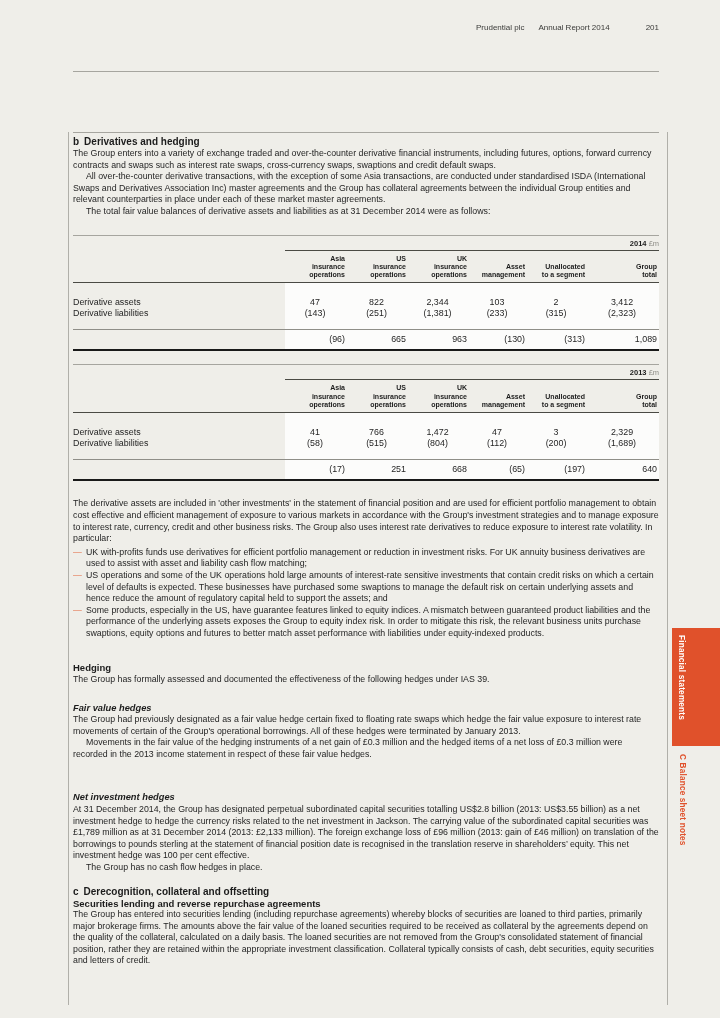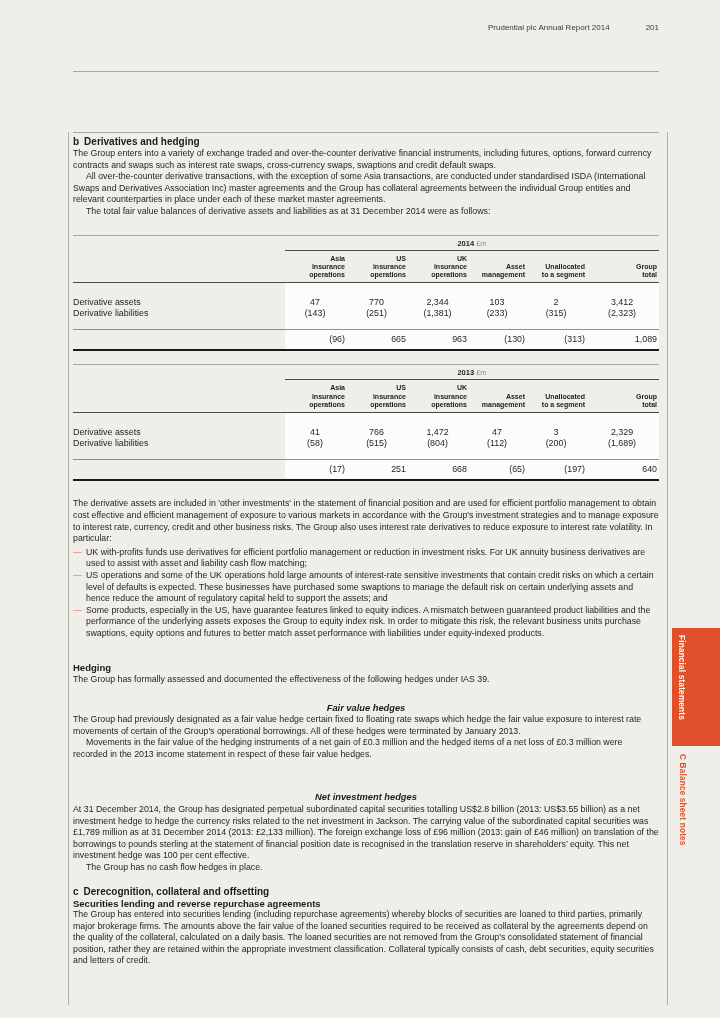--- a/index.html
+++ b/index.html
@@ -21,57 +21,57 @@
     overflow:hidden;
   }
   .sheet{position:relative;width:720px;height:1018px;}
 
   
   .hdr{
     position:absolute;left:73px;top:23px;width:586px;
     display:flex;justify-content:flex-end;align-items:baseline;
     font-size:8px;color:#3a3a38;
   }
-  .hdr .brand{margin-right:2px;}
+  .hdr .brand{margin-right:14px;}
   .hdr .report{margin-right:36px;}
 
   .rule{position:absolute;left:73px;width:586px;height:1px;background:var(--lightline);}
   .rule1{top:71px;}
   .rule2{top:132px;}
   .vline{position:absolute;top:132px;height:873px;width:1px;background:#b0afa9;}
   .vleft{left:68px;}
   .vright{left:667px;}
 
   .content{position:absolute;left:73px;top:136px;width:586px;}
 
   h2.sec{font-size:10px;line-height:12px;font-weight:bold;color:#1c1c1c;}
   h2.sec .sec-letter{margin-right:5px;}
   h3.sub{font-size:9.5px;line-height:11.5px;font-weight:bold;color:#1c1c1c;}
-  h4.ital{font-size:9.3px;line-height:11.5px;font-weight:bold;font-style:italic;color:#1c1c1c;text-align:center;}
+  h4.ital{font-size:9.3px;line-height:11.5px;font-weight:bold;font-style:italic;color:#1c1c1c;}
   p{font-size:8.8px;line-height:11.6px;color:var(--ink);}
   p.ind{text-indent:13px;}
 
   .mt-table1{margin-top:17px;}
   .mt-table2{margin-top:13px;}
   .mt-after-tables{margin-top:17px;}
   .mt-bullets{margin-top:2px;}
   .mt-hedging{margin-top:23px;}
   .mt-block{margin-top:17px;}
   .mt-ni{margin-top:32px;}
   .mt-secc{margin-top:12px;}
 
   ul.dashlist{list-style:none;}
   ul.dashlist li{display:flex;font-size:8.8px;line-height:11.6px;}
   ul.dashlist .dash{color:var(--dash);flex:0 0 13px;}
   ul.dashlist .btxt{flex:1;}
 
   table.fin{border-collapse:collapse;width:586px;table-layout:fixed;}
   table.fin td,table.fin th{padding:0;vertical-align:bottom;font-family:"Liberation Sans",sans-serif;}
   tr.yrrow td{border-top:1px solid var(--lightline);padding:3px 0 2px;font-size:7.5px;line-height:9px;}
-  td.yrcell{text-align:center;border-bottom:1px solid var(--darkline);}
+  td.yrcell{text-align:right;border-bottom:1px solid var(--darkline);}
   .yr{font-weight:bold;color:#1c1c1c;}
   .unit{color:#8e8d87;}
   tr.heads th{font-size:7px;line-height:8.3px;font-weight:bold;text-align:right;
     padding:4px 2px 3px 0;border-bottom:1px solid var(--darkline);color:#1c1c1c;white-space:pre-line;}
   tr.heads td{border-bottom:1px solid var(--darkline);}
   tr.data td{font-size:8.9px;line-height:11px;}
   tr.data td.num{background:var(--cellbg);text-align:center;padding-right:2px;}
   tr.data.first td{padding-top:14px;}
   tr.data.last td{border-bottom:1px solid #8f8e88;padding-bottom:10px;}
   tr.totalrow td{border-bottom:2.5px solid var(--heavyline);font-size:8.9px;line-height:11px;}
@@ -144,21 +144,21 @@
         <th>Asset
 management</th>
         <th>Unallocated
 to a segment</th>
         <th>Group
 total</th>
       </tr>
       <tr class="data first">
         <td class="lbl">Derivative assets</td>
         <td class="num">47</td>
-        <td class="num">770</td>
+        <td class="num">822</td>
         <td class="num">2,344</td>
         <td class="num">103</td>
         <td class="num">2</td>
         <td class="num">3,412</td>
       </tr>
       <tr class="data last">
         <td class="lbl">Derivative liabilities</td>
         <td class="num">(143)</td>
         <td class="num">(251)</td>
         <td class="num">(1,381)</td>

